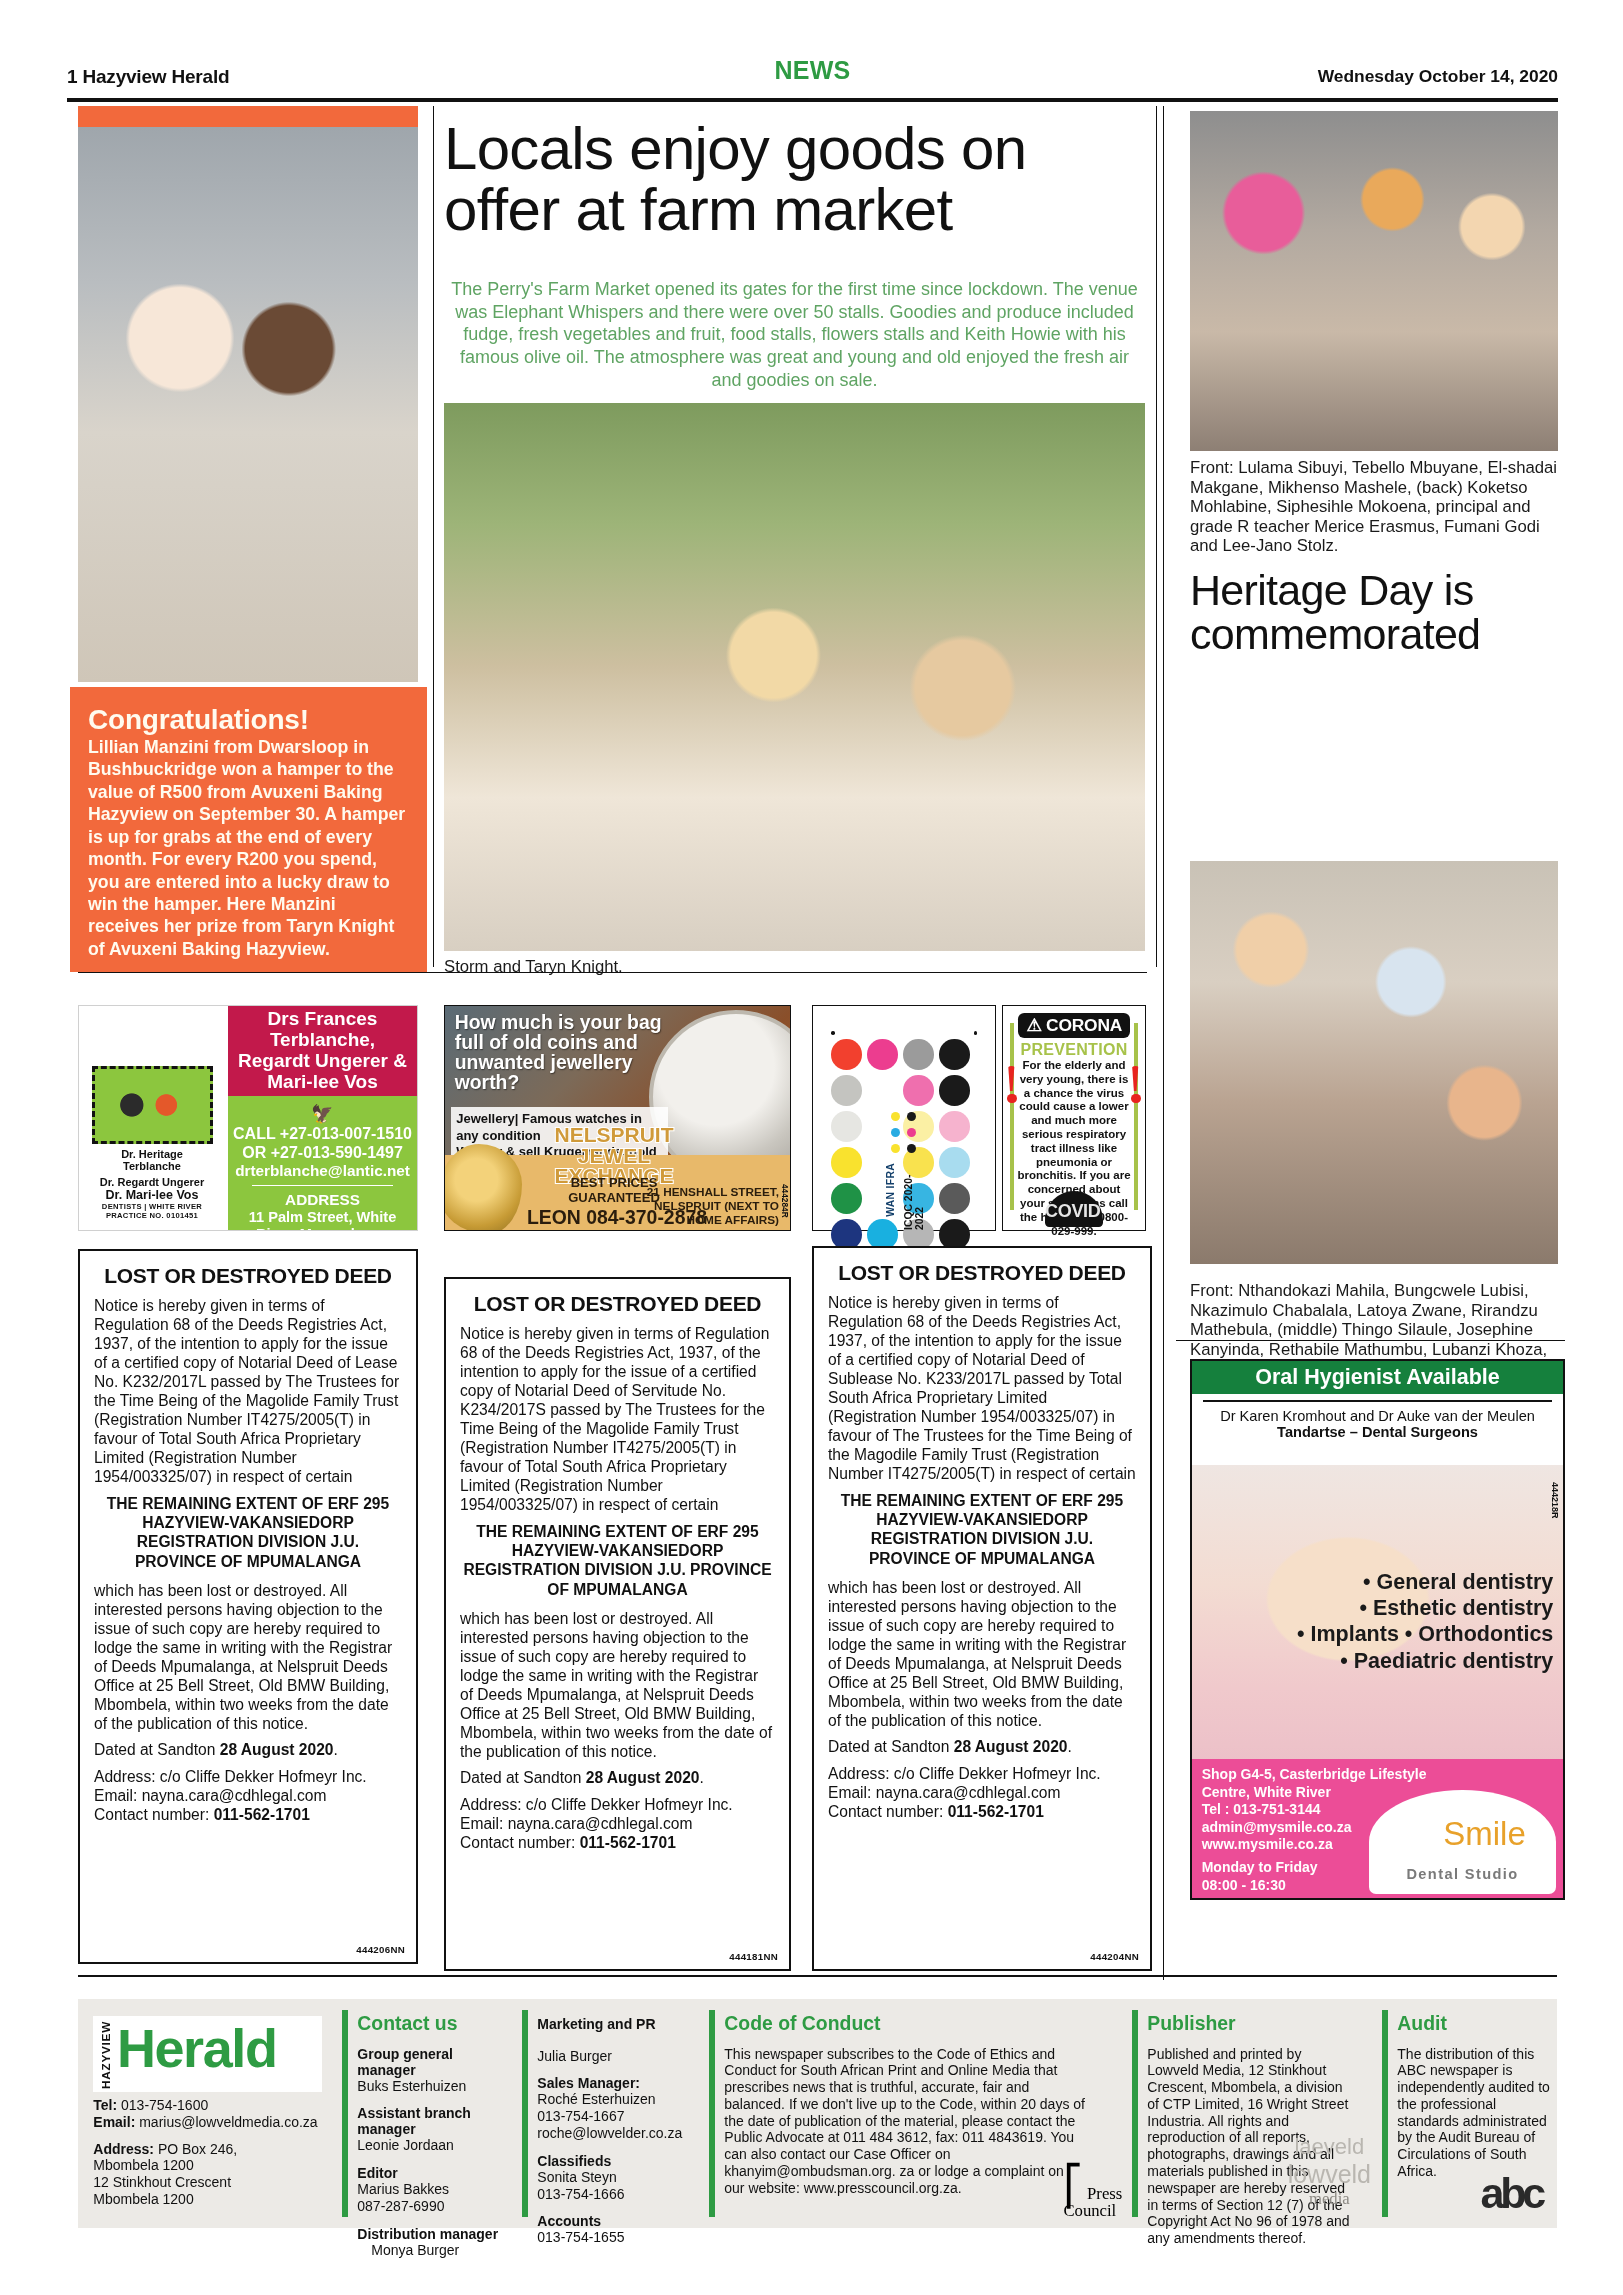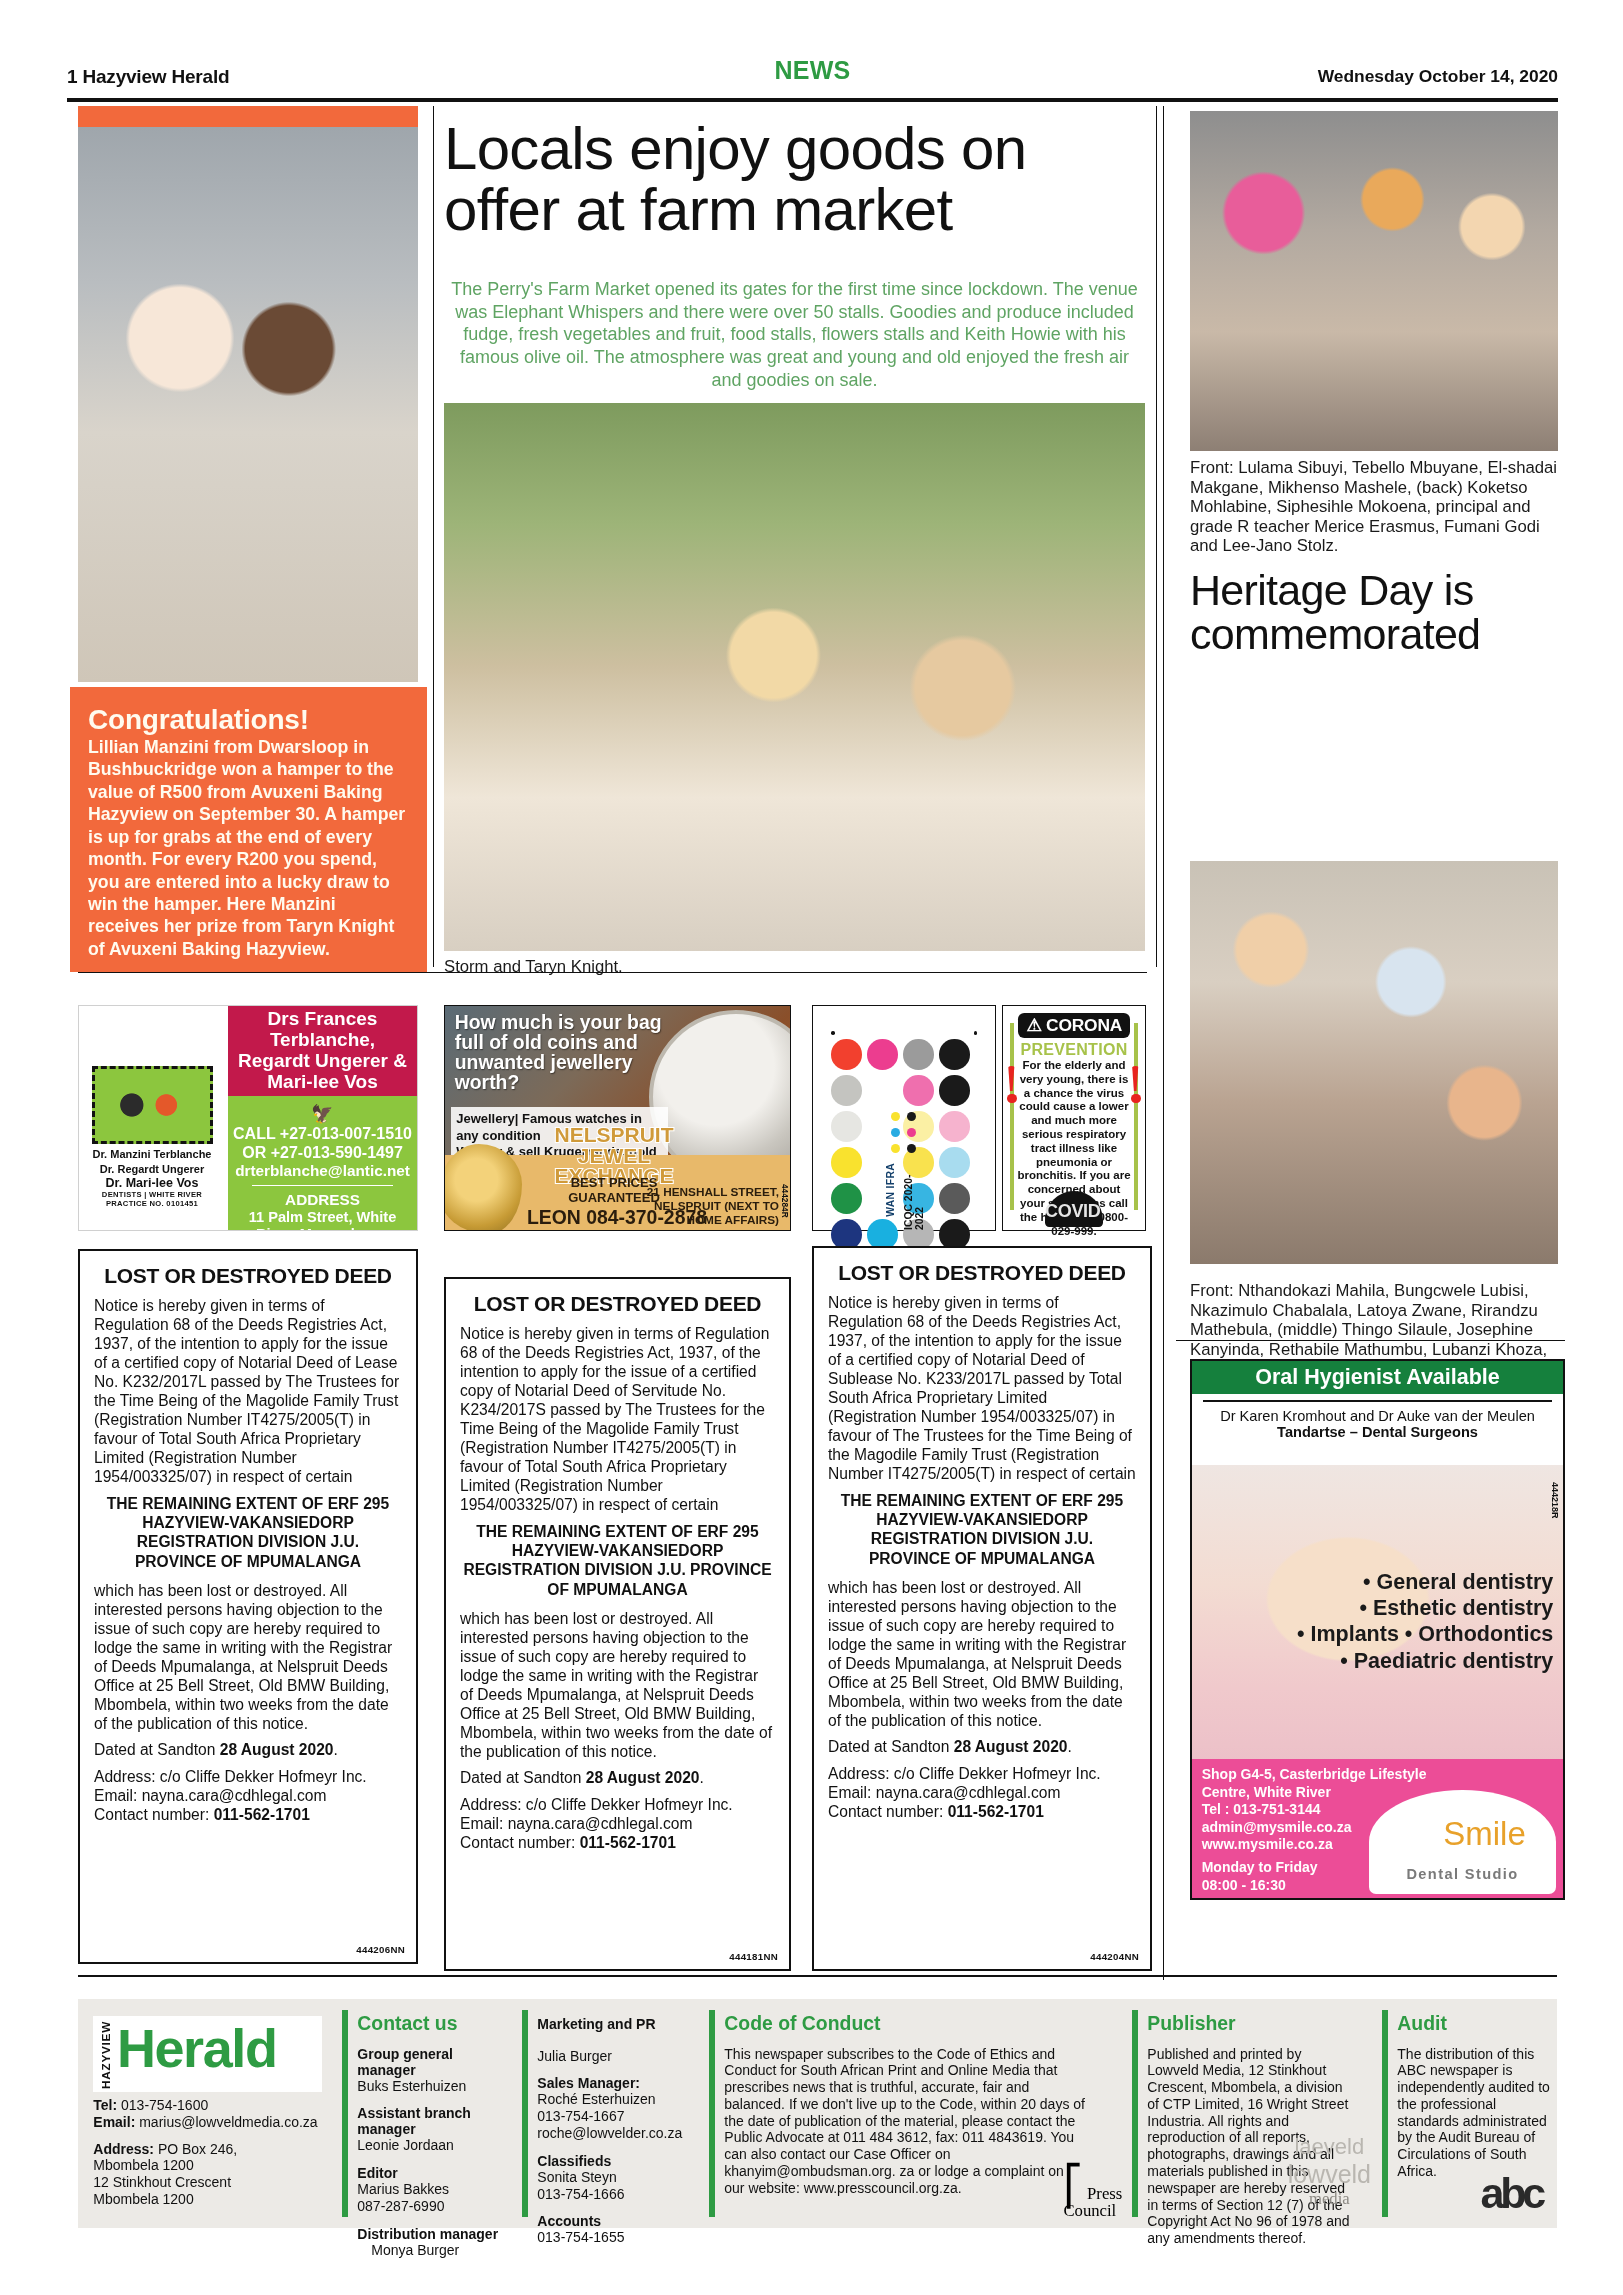--- a/index.html
+++ b/index.html
@@ -208,21 +208,21 @@
   <div class="rc-cap1 cap">Front: Lulama Sibuyi, Tebello Mbuyane, El-shadai Makgane, Mikhenso Mashele, (back) Koketso Mohlabine, Siphesihle Mokoena, principal and grade R teacher Merice Erasmus, Fumani Godi and Lee-Jano Stolz.</div>
   <div class="heritage-h">Heritage Day is commemorated</div>
   <div class="ph img-kids2" style="position:absolute;left:1190px;top:861px;width:368px;height:403px;"></div>
   <div class="rc-cap2 cap">Front: Nthandokazi Mahila, Bungcwele Lubisi, Nkazimulo Chabalala, Latoya Zwane, Rirandzu Mathebula, (middle) Thingo Silaule, Josephine Kanyinda, Rethabile Mathumbu, Lubanzi Khoza, Rodas Melkamu Tadesse, (back) Ebenezer Makgane, Sinovuyo Magagula, Merice Erasmus, Precious Nghutshane and Mamello Mohlabine.</div>
 
   <div class="ad-dent">
     <div class="curve"></div>
     <div class="left">
       <div class="logo">
         <div class="art"></div>
-        <div class="t1">Dr. Manzini Terblanche</div>
+        <div class="t1">Dr. Heritage Terblanche</div>
         <div class="t1">Dr. Regardt Ungerer</div>
         <div class="t2">Dr. Mari-lee Vos</div>
         <div class="t3">DENTISTS | WHITE RIVER</div>
         <div class="t3">PRACTICE NO. 0101451</div>
       </div>
     </div>
     <div class="right-top">Drs Frances Terblanche, Regardt Ungerer &amp; Mari-lee Vos</div>
     <div class="right-bot">
       <div style="font-size:18px;">🦅</div>
       <div class="call">CALL +27-013-007-1510</div>

